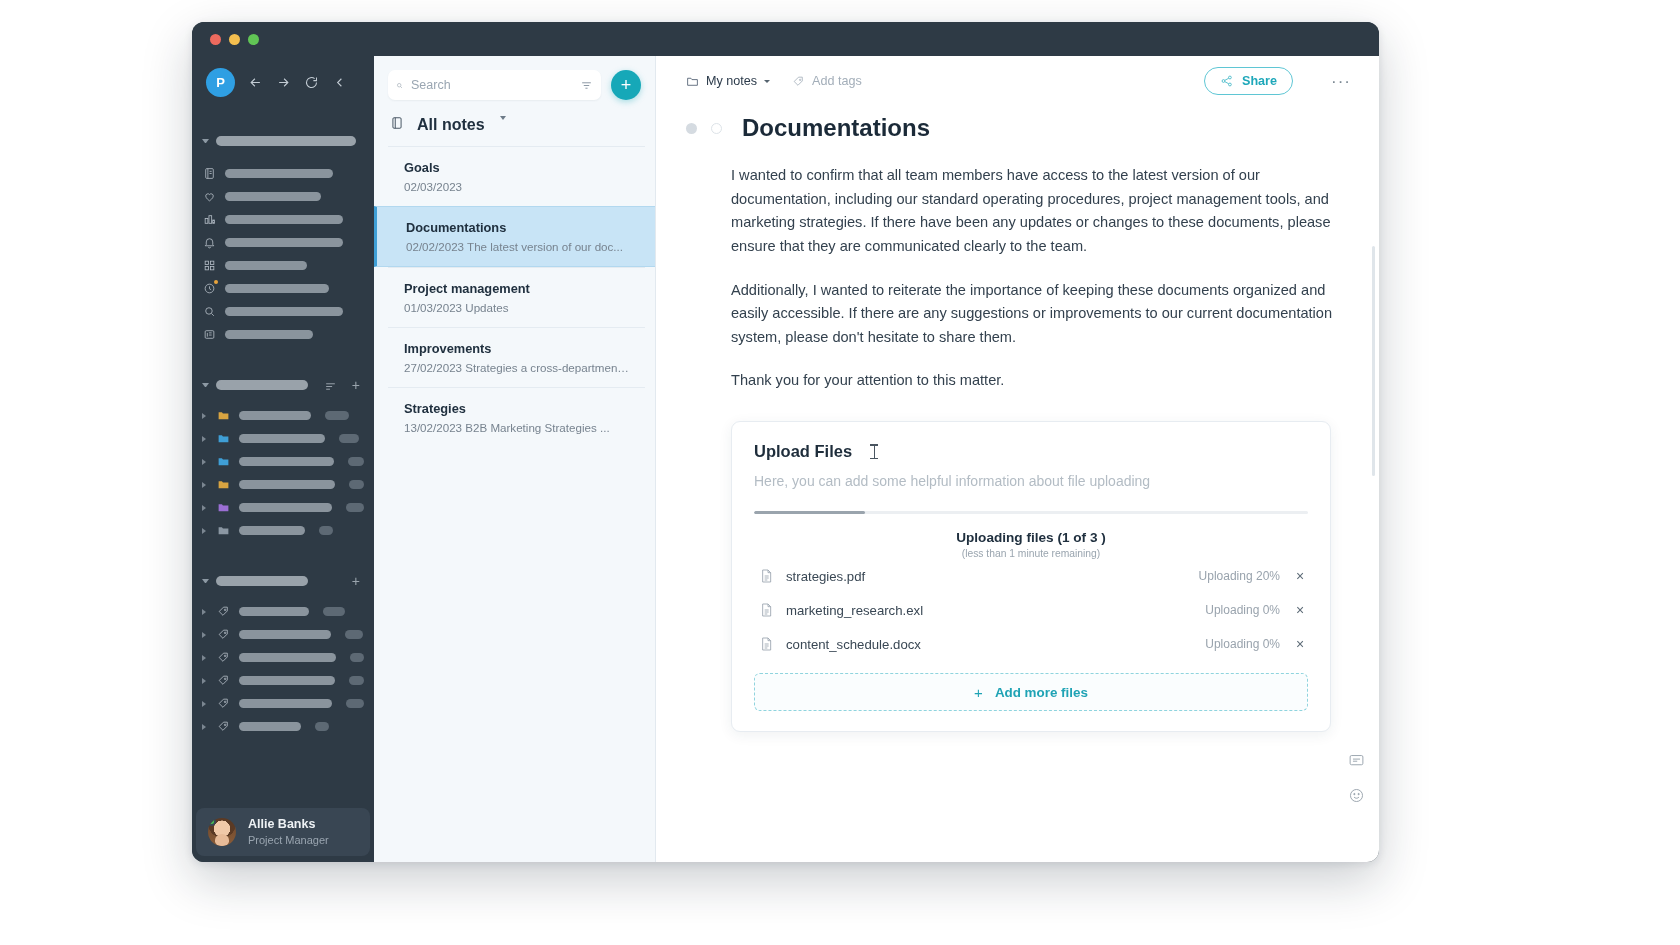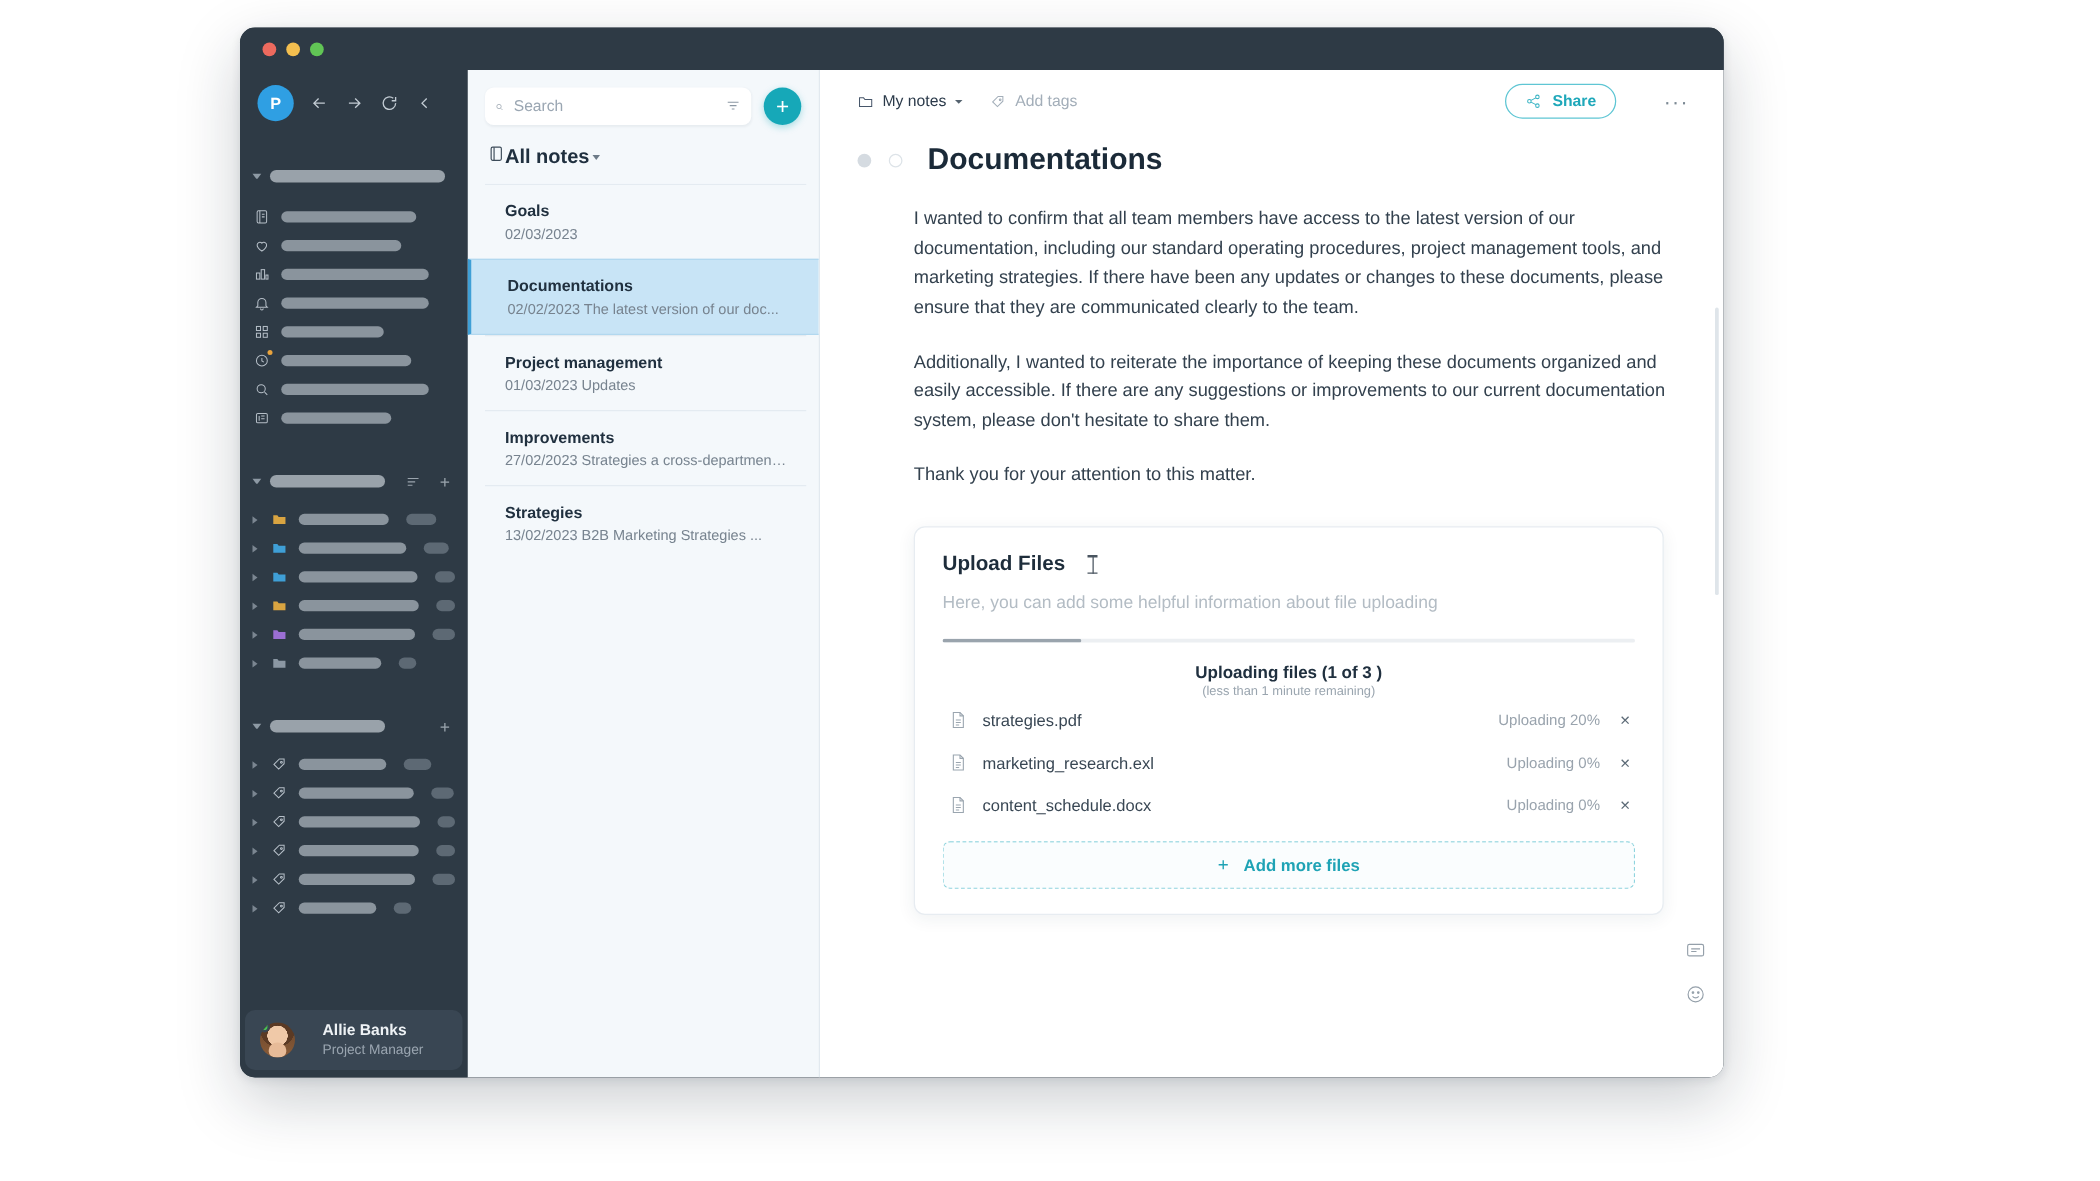--- a/index.html
+++ b/index.html
@@ -115,21 +115,21 @@
     width: 0; height: 0; flex: 0 0 6px;
     border-left: 4px solid #7b8691;
     border-top: 3px solid transparent;
     border-bottom: 3px solid transparent;
   }
 
   .side-bottom {
     flex: 0 0 48px; height: 48px;
     background: #394653;
     display: flex; align-items: center;
-    padding: 0 12px; gap: 22px;
+    padding: 0 12px; gap: 12px;
     border-radius: 8px;
     margin: 0 4px 6px 4px;
   }
   .face {
     width: 28px; height: 28px; border-radius: 50%;
     position: relative; flex: 0 0 28px;
     background: radial-gradient(circle at 50% 38%, #f0c9a8 0 36%, transparent 37%),
                 radial-gradient(circle at 50% 20%, #5b3a24 0 52%, transparent 53%),
                 linear-gradient(#6a452b, #8a5c38);
     overflow: hidden;
@@ -176,21 +176,21 @@
     position: absolute; right: 0; top: 0;
     width: 30px; height: 30px; border-radius: 50%;
     background: #16a8b8; color: #fff;
     display: flex; align-items: center; justify-content: center;
     font-size: 18px; line-height: 1; cursor: pointer;
     box-shadow: 0 2px 6px rgba(22,168,184,.35);
   }
   .nl-search-wrap { position: relative; padding-right: 40px; }
 
   .nl-title {
-    display: flex; align-items: center; gap: 0;
+    display: flex; align-items: flex-start; gap: 13px;
     padding: 16px 14px 12px 16px;
   }
   .nl-title .tico svg { width: 14px; height: 14px; stroke: #3c4b59; fill: none; stroke-width: 1.6; }
   .nl-title h2 { font-size: 16px; font-weight: 700; color: #20303f; }
   .nl-title .chev {
     width: 0; height: 0;
     border-left: 3.5px solid transparent;
     border-right: 3.5px solid transparent;
     border-top: 4px solid #6d7b88;
     margin-left: 2px; cursor: pointer;

